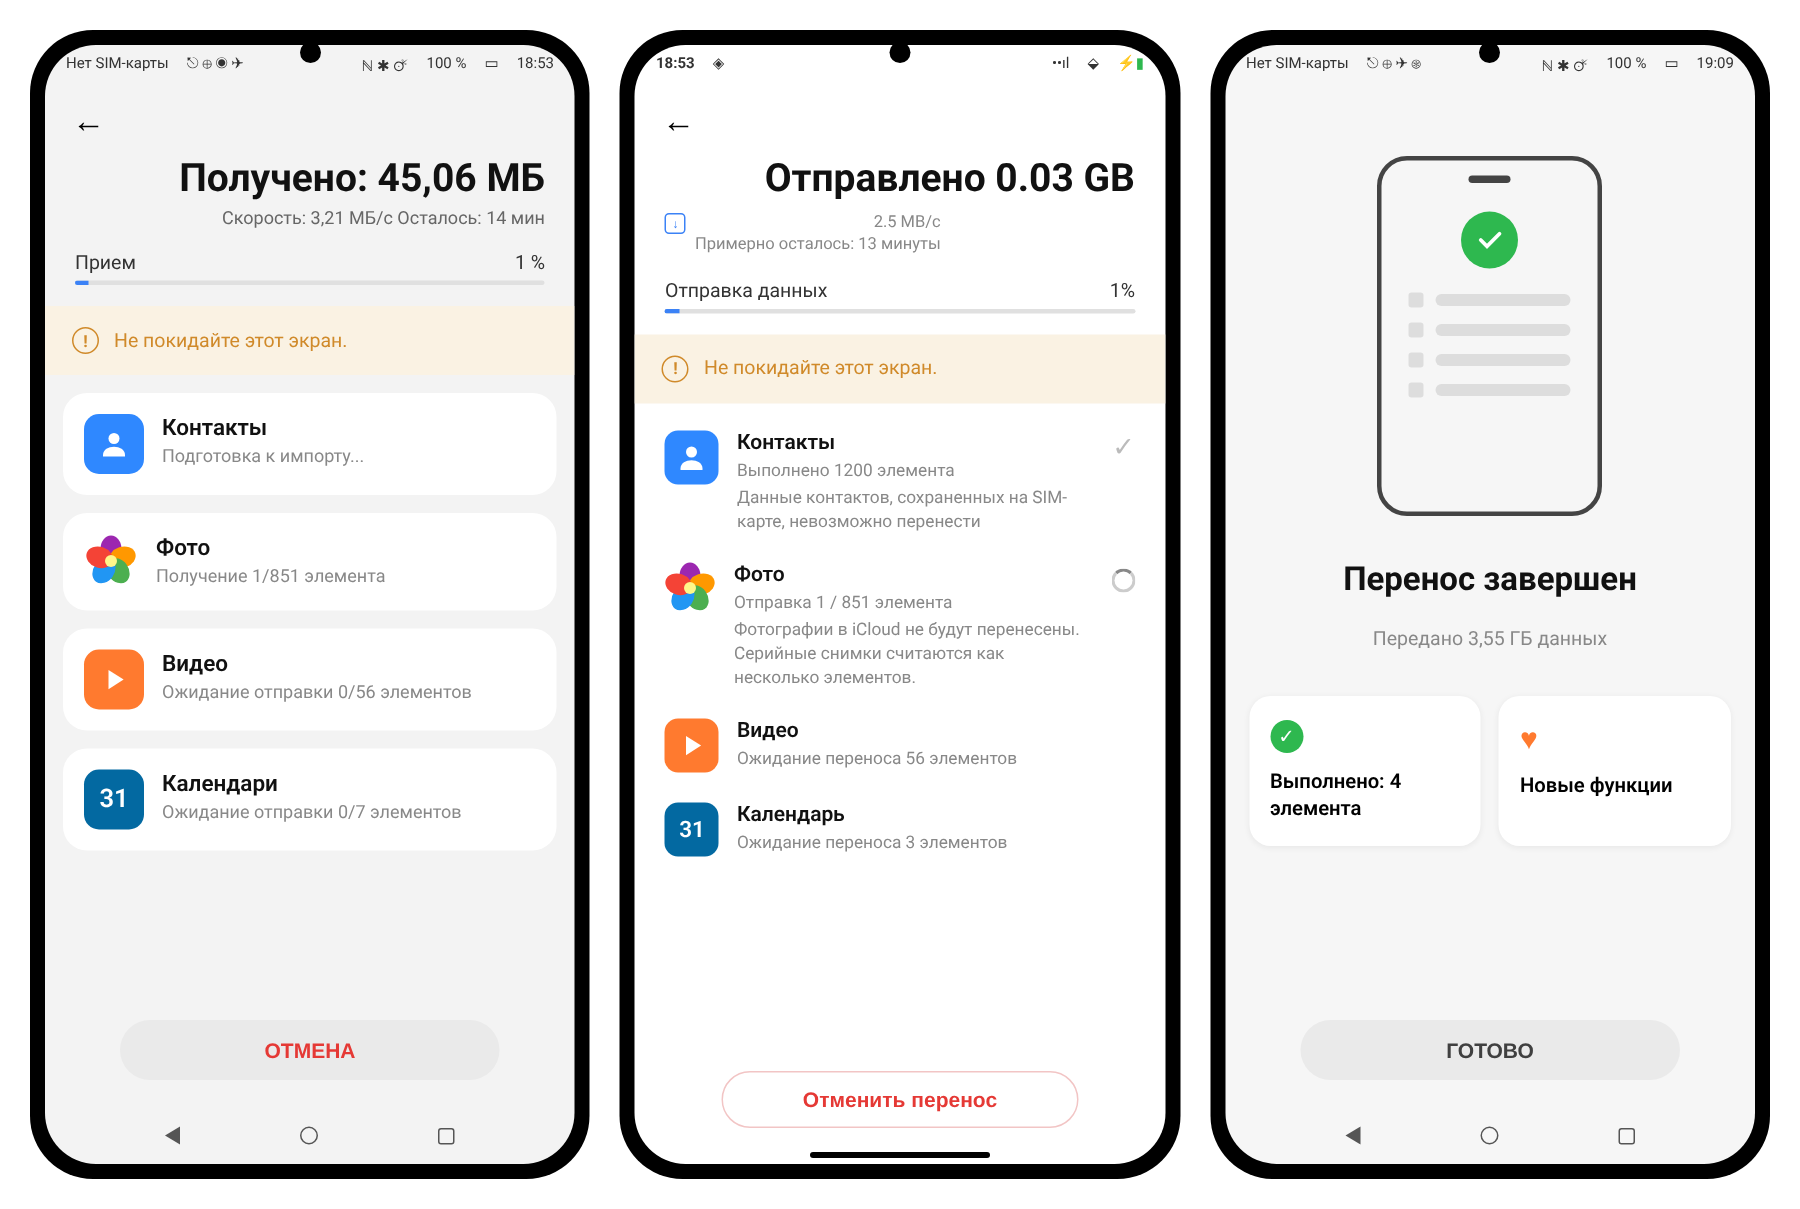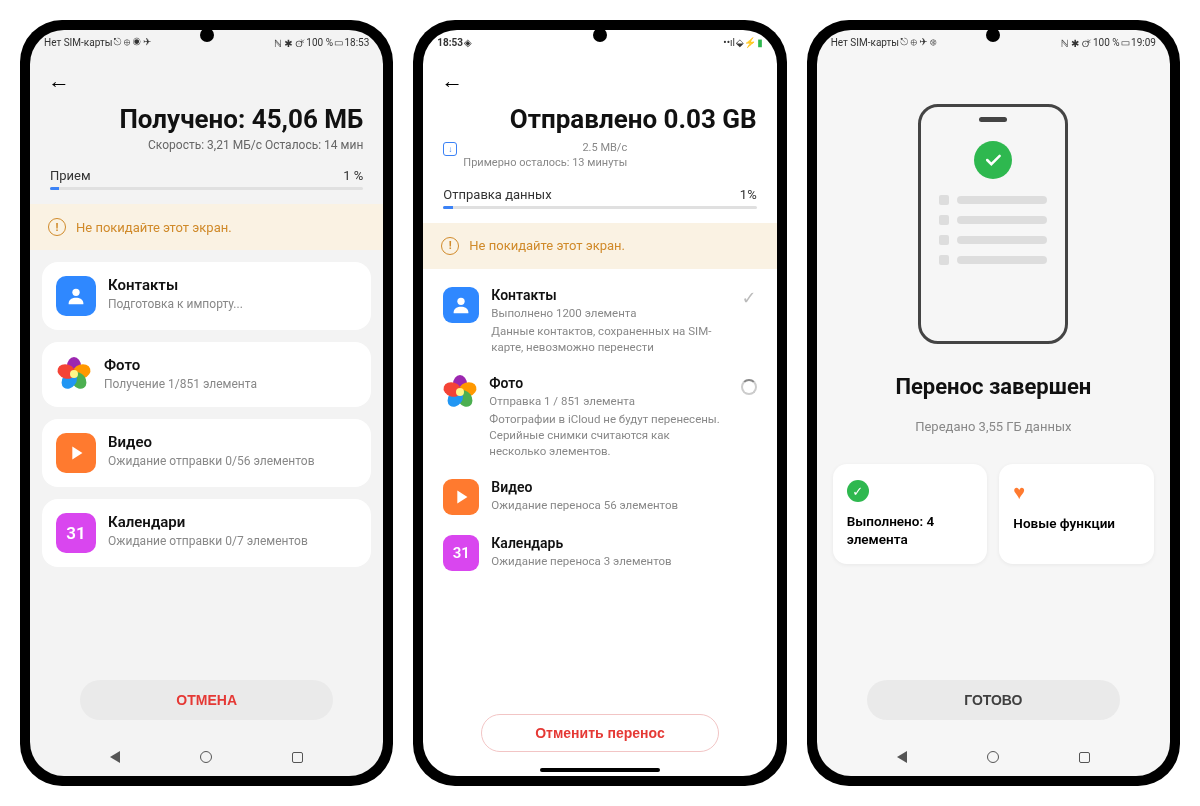--- a/index.html
+++ b/index.html
@@ -43,21 +43,21 @@
   }
   .statusbar {
     height: 24px;
     display: flex;
     justify-content: space-between;
     align-items: center;
     padding: 0 14px;
     font-size: 10px;
     color: #333;
   }
-  .statusbar .left, .statusbar .right { display: flex; align-items: center; gap: 1px; }
+  .statusbar .left, .statusbar .right { display: flex; align-items: center; gap: 12px; }
   .back-row { padding: 14px 18px 10px; }
   .back-arrow { font-size: 22px; font-weight: 300; cursor: pointer; }
   .title-block { padding: 0 20px 8px; text-align: right; }
   .title { font-size: 26px; font-weight: 700; color: #111; }
   .subtitle { font-size: 12px; color: #666; margin-top: 4px; }
   .sub-row { display: flex; align-items: flex-start; gap: 6px; margin-top: 6px; }
   .sub-icon {
     width: 14px; height: 14px; border: 1.5px solid #3b82f6; border-radius: 3px;
     display: flex; align-items: center; justify-content: center;
     font-size: 8px; color: #3b82f6; margin-top: 2px;
@@ -100,21 +100,21 @@
     align-items: flex-start;
     gap: 12px;
   }
   .icon-box {
     width: 40px; height: 40px; border-radius: 10px;
     display: flex; align-items: center; justify-content: center;
     flex-shrink: 0;
   }
   .icon-box.blue { background: #2f88ff; }
   .icon-box.orange { background: #ff7a2f; }
-  .icon-box.cal { background: #d946ef; }
+  .icon-box.cal { background: #0369a1; }
   .icon-box svg { width: 22px; height: 22px; }
   .card-body { flex: 1; }
   .card-title { font-size: 15px; font-weight: 600; color: #111; }
   .card-sub { font-size: 12px; color: #888; line-height: 1.4; margin-top: 2px; }
   .card-trail { color: #bbb; font-size: 18px; }
   .flower {
     width: 36px; height: 36px; position: relative; flex-shrink: 0;
     display: flex; align-items: center; justify-content: center;
   }
   .petal { position: absolute; width: 14px; height: 18px; border-radius: 50% 50% 50% 50%; }

